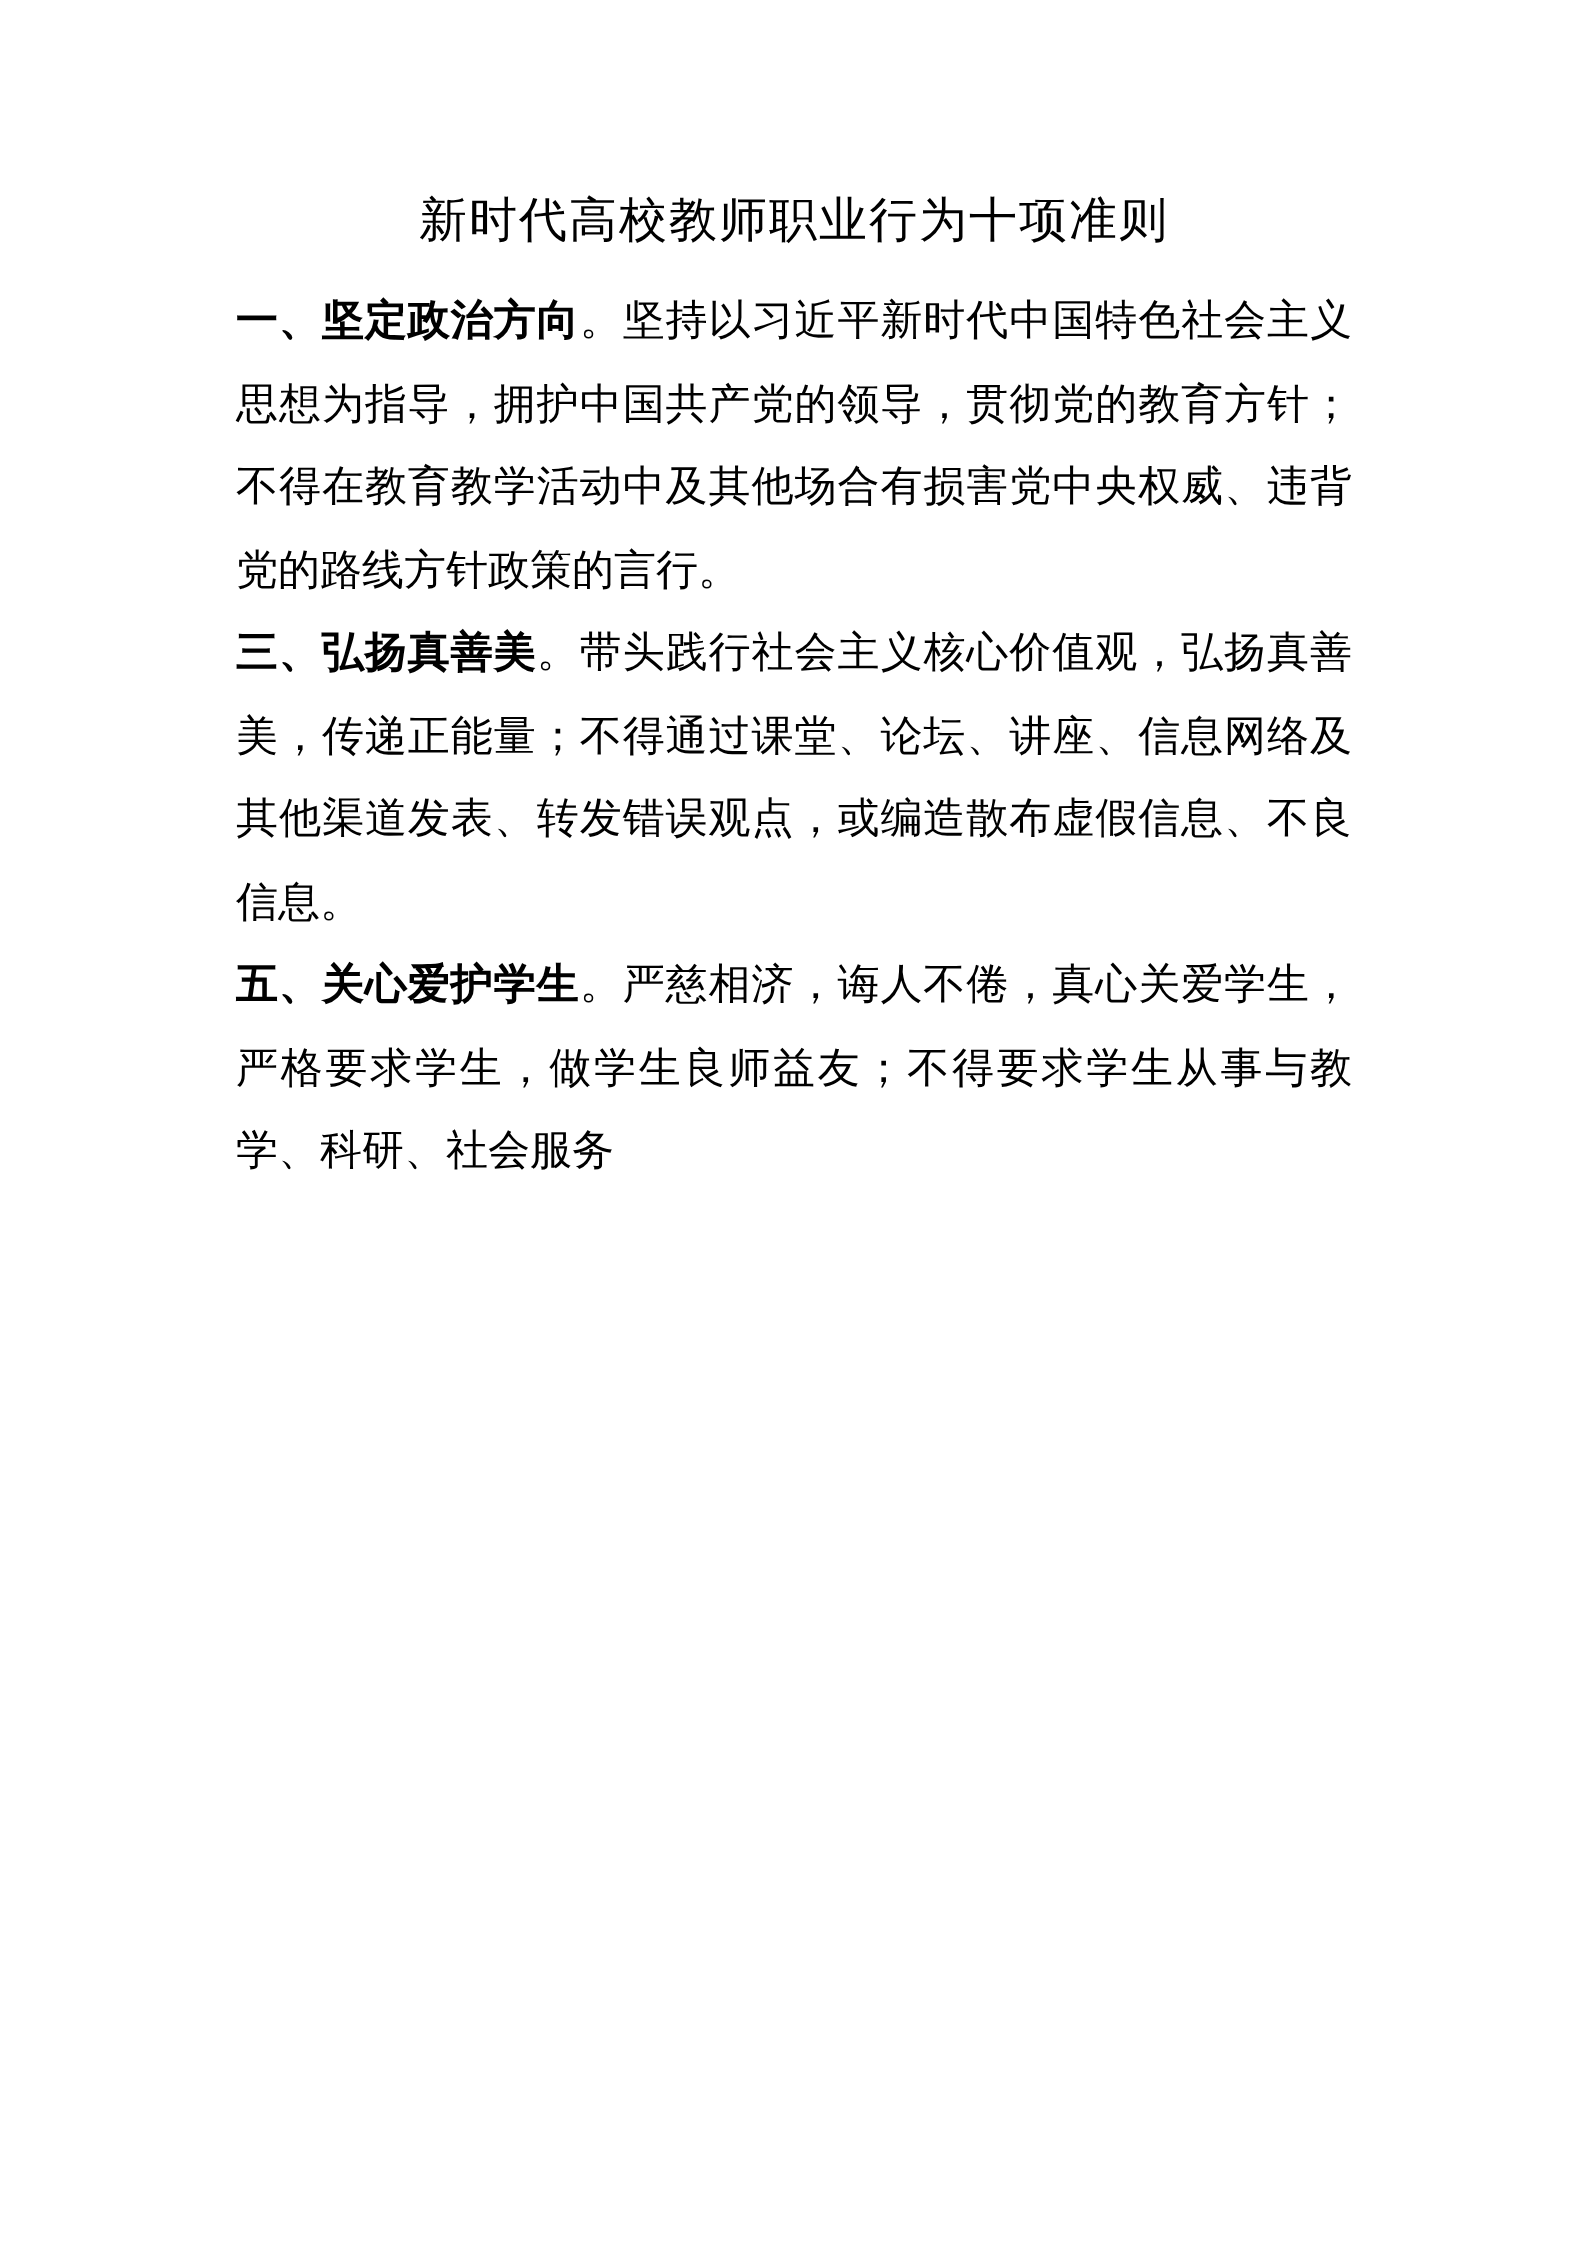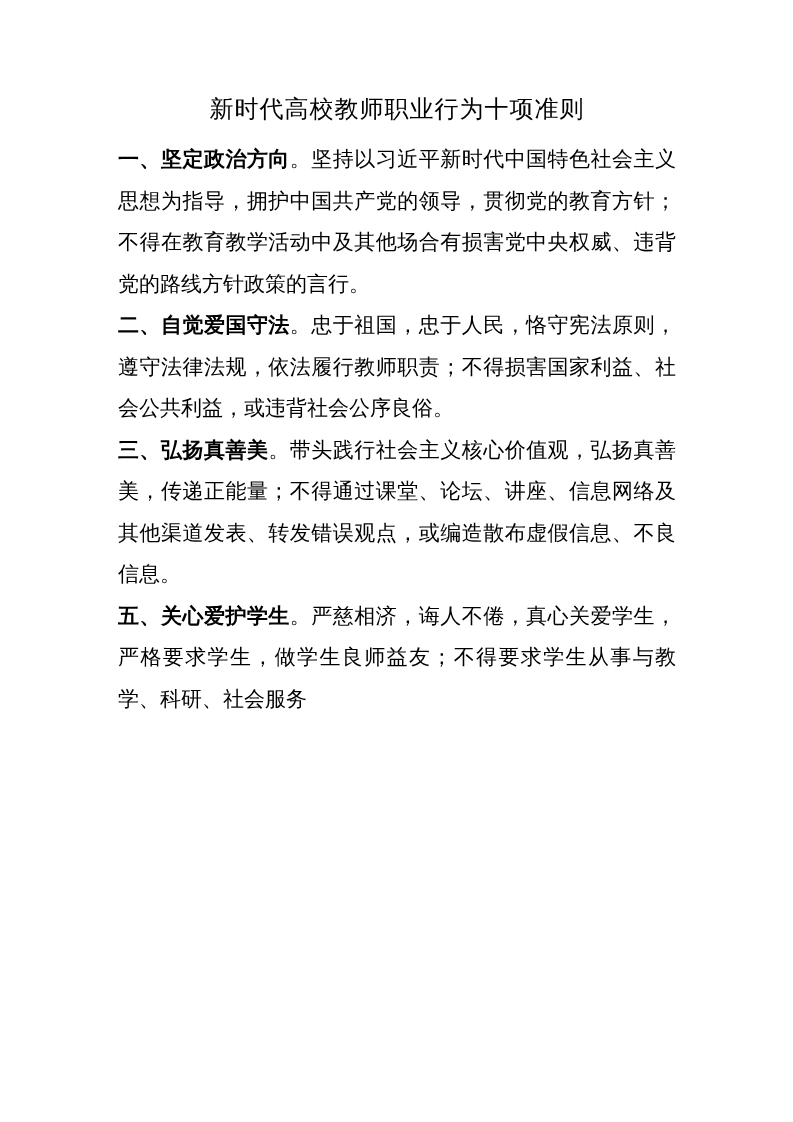--- a/index.html
+++ b/index.html
@@ -6,21 +6,21 @@
     margin: 0;
     padding: 0;
     background: #ffffff;
   }
   .page {
     position: relative;
     width: 793px;
     height: 916px;
     background: #ffffff;
     overflow: hidden;
-    font-family: Liberation Mono, monospace;
+    font-family: Liberation Sans, sans-serif;
     color: #000000;
   }
   .content {
     position: absolute;
     left: 118px;
     top: 96px;
     width: 558px;
   }
   .title {
     margin: 0 0 14px 0;
@@ -46,21 +46,20 @@
 <body>
 
 <div class="page">
   <div class="content">
 
     <h1 class="title">新时代高校教师职业行为十项准则</h1>
 
 
     <p class="para"><strong class="heading">一、坚定政治方向</strong><span>。坚持以习近平新时代中国特色社会主义思想为指导，拥护中国共产党的领导，贯彻党的教育方针；不得在教育教学活动中及其他场合有损害党中央权威、违背党的路线方针政策的言行。</span></p>
 
-    <p class="para"><strong class="heading">二、自觉爱国守法</strong><span>。忠于祖国，忠于人民，恪守宪法原则，遵守法律法规，依法履行教师职责；不得损害国家利益、社会公共利益，或违背社会公序良俗。</span></p>
 
     <p class="para"><strong class="heading">三、弘扬真善美</strong><span>。带头践行社会主义核心价值观，弘扬真善美，传递正能量；不得通过课堂、论坛、讲座、信息网络及其他渠道发表、转发错误观点，或编造散布虚假信息、不良信息。</span></p>
 
 
     <p class="para"><strong class="heading">五、关心爱护学生</strong><span>。严慈相济，诲人不倦，真心关爱学生，严格要求学生，做学生良师益友；不得要求学生从事与教学、科研、社会服务</span></p>
 
   </div>
 </div>
 
 </body></html>

